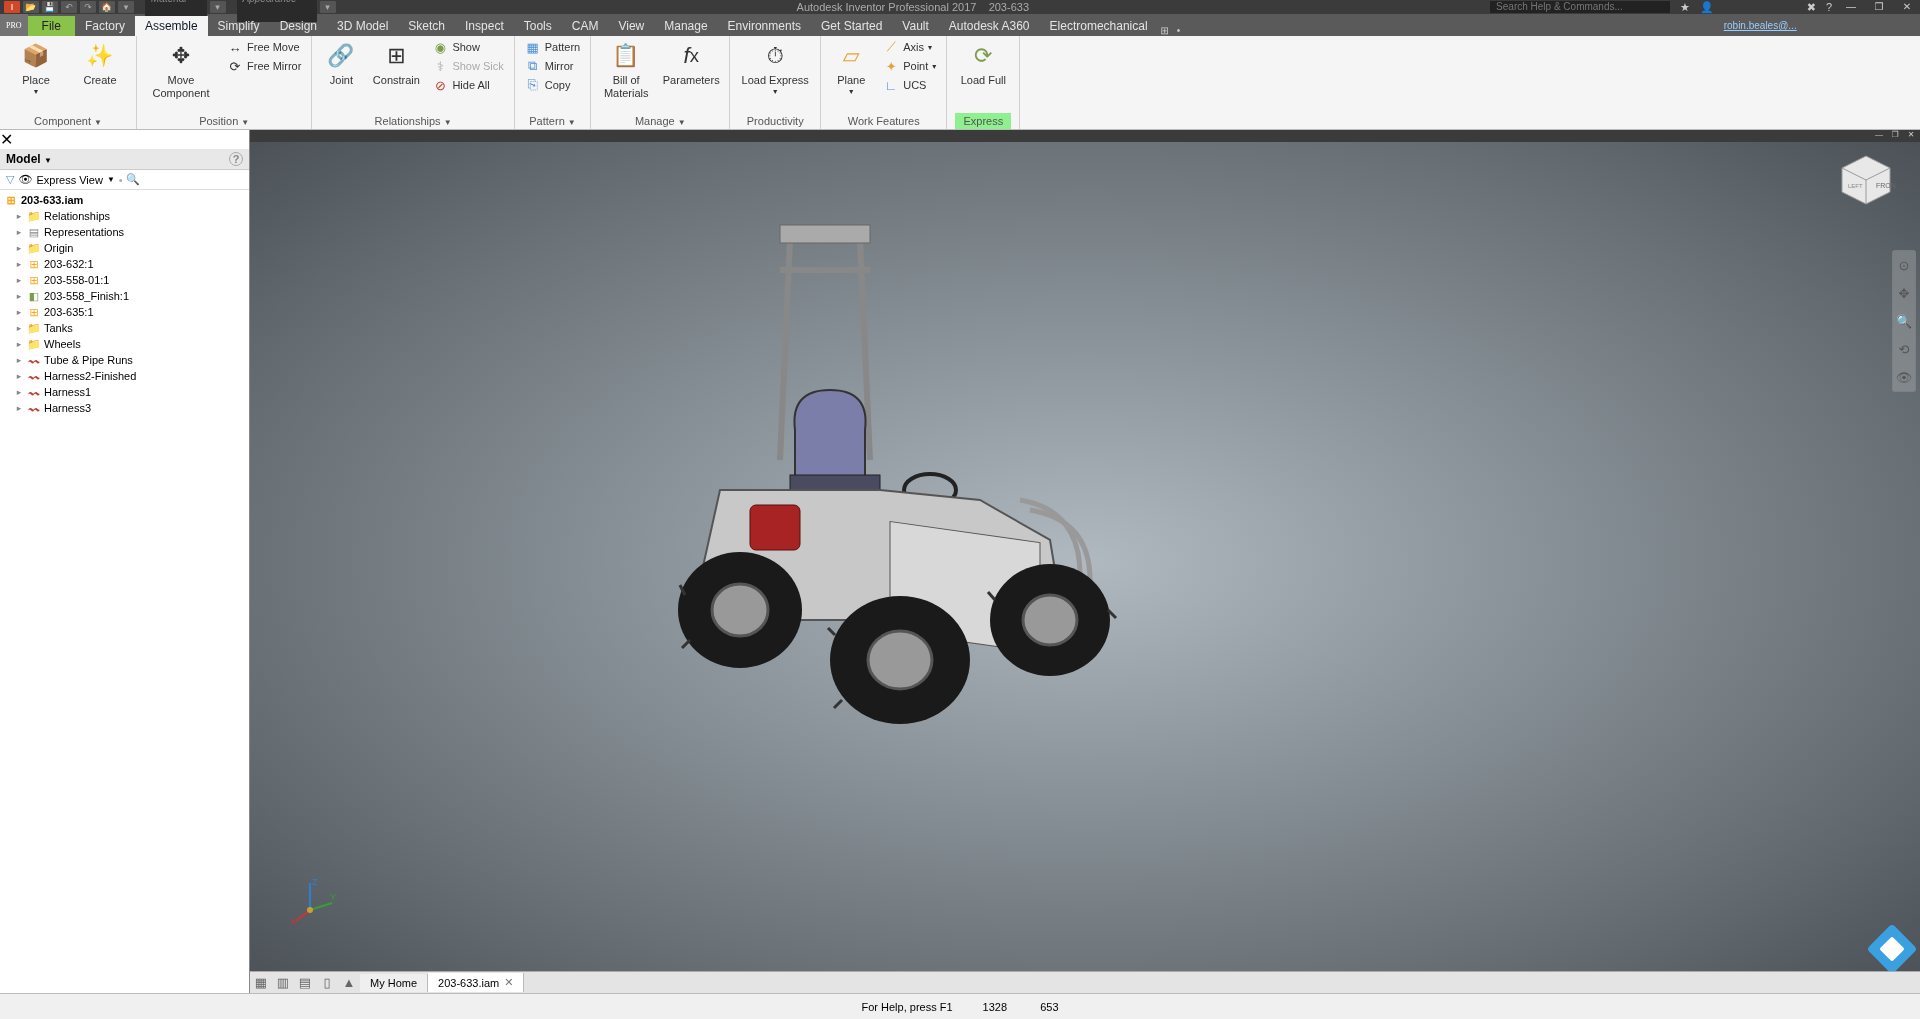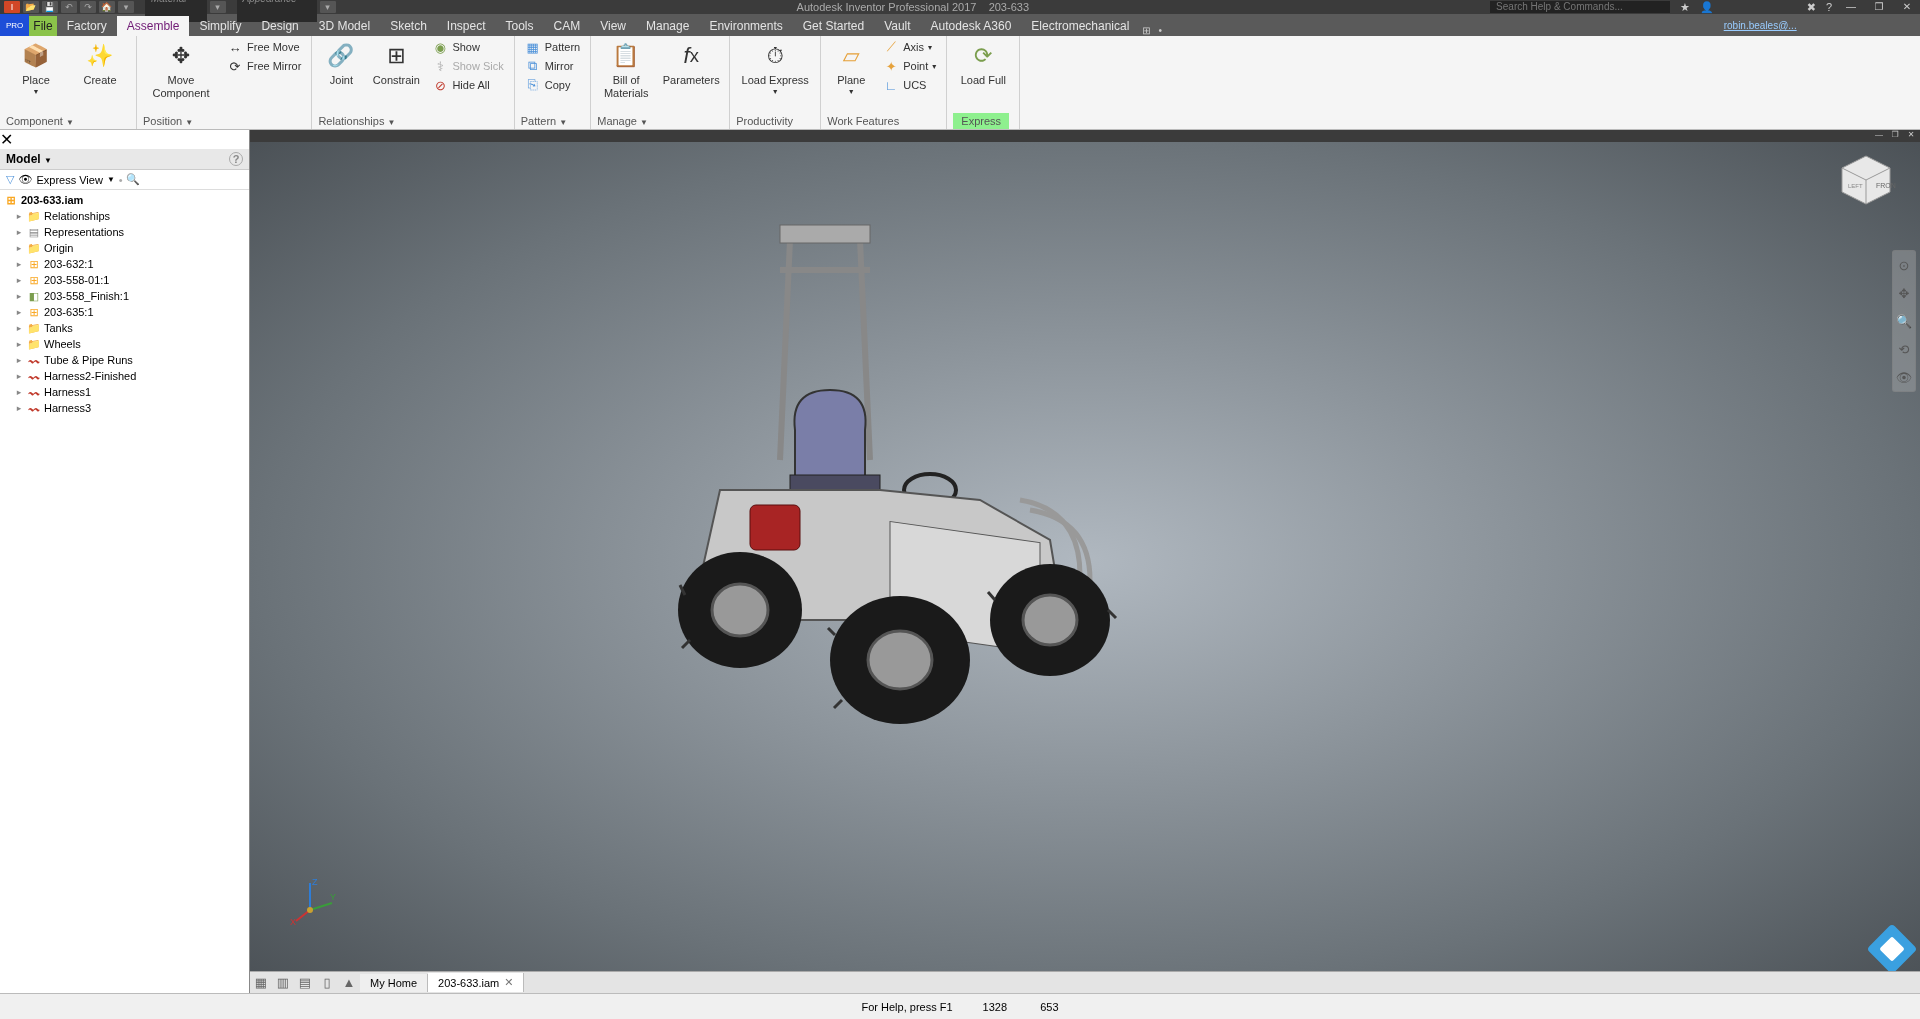--- a/index.html
+++ b/index.html
@@ -12,30 +12,30 @@
 .titlebar .doc-dropdown { margin-left: 8px; background:#2a2a2a; padding:0 20px 0 6px; font-size:10px; color:#888; font-style:italic; height:29px; line-height:12px;}
 .titlebar .title-center { flex: 1; text-align: center; color: #aaa; font-size: 11px; }
 .titlebar .title-right { display: flex; align-items: center; gap: 10px; }
 .titlebar .search-box { background:#222; color:#666; font-size:10px; padding:0 6px; width:180px; height:12px; line-height:12px; border:none;}
 .titlebar .user-link { color:#9cf; font-size:10px; text-decoration:underline;margin-top:37px;}
 .titlebar .winbtn { width:18px; height:12px; color:#ccc; font-size:10px; text-align:center; cursor:pointer;}
 
 
 .tabstrip { height: 22px; background: #5a5a5a; display: flex; align-items: flex-end; font-size: 12px; }
 .tabstrip .tab { padding: 3px 10px; color: #e4e4e4; cursor: pointer; }
-.tabstrip .tab.pro { background: #1d4ed8; color: #fff; font-size:8px; padding:3px 6px; align-self:stretch; display:flex; align-items:center;}
-.tabstrip .tab.file { background: #8bc34a; color: #222; font-weight: 400; padding:3px 4px;}
-.tabstrip .tab.active { background: #f5f5f5; color: #701a75; }
+.tabstrip .tab.pro { background: #737373; color: #fff; font-size:8px; padding:3px 6px; align-self:stretch; display:flex; align-items:center;font-family:Liberation Serif, serif;}
+.tabstrip .tab.file { background: #8bc34a; color: #222; font-weight: 400; padding:3px 14px;}
+.tabstrip .tab.active { background: #f5f5f5; color: #0f172a; }
 .tabstrip .tab-extra { width:14px; text-align:center; color:#ccc; font-size:10px;}
 
 
 .ribbon { height: 94px; background: #f5f5f5; display: flex; border-bottom: 1px solid #bbb; }
 .ribbon-group { display: flex; flex-direction: column; border-right: 1px solid #d0d0d0; padding: 2px 6px 0 6px; }
 .ribbon-group .buttons { flex:1; display:flex; align-items:flex-start; gap:4px;}
-.ribbon-group .group-label { text-align:left; font-size:11px; color:#555; padding:2px 0;}
+.ribbon-group .group-label { text-align:center; font-size:11px; color:#555; padding:2px 0;}
 .ribbon-group .group-label .drop { font-size:8px; margin-left:3px;}
 .big-btn { display:flex; flex-direction:column; align-items:center; width:60px; padding:2px; cursor:pointer; font-size:11px; color:#333; text-align:center; line-height:1.2;}
 .big-btn .ic { width:32px; height:32px; margin-bottom:2px; display:flex; align-items:center; justify-content:center; font-size:22px;}
 .big-btn .drop { font-size:7px; margin-top:1px;}
 .small-stack { display:flex; flex-direction:column; gap:1px;}
 .small-btn { display:flex; align-items:center; gap:4px; font-size:11px; color:#333; padding:1px 4px; cursor:pointer; white-space:nowrap;}
 .small-btn .ic { width:16px; height:16px; display:flex; align-items:center; justify-content:center; font-size:13px;}
 .small-btn.disabled { color:#aaa;}
 .express-label { background:#8ef08e; padding:2px 8px;}
 

